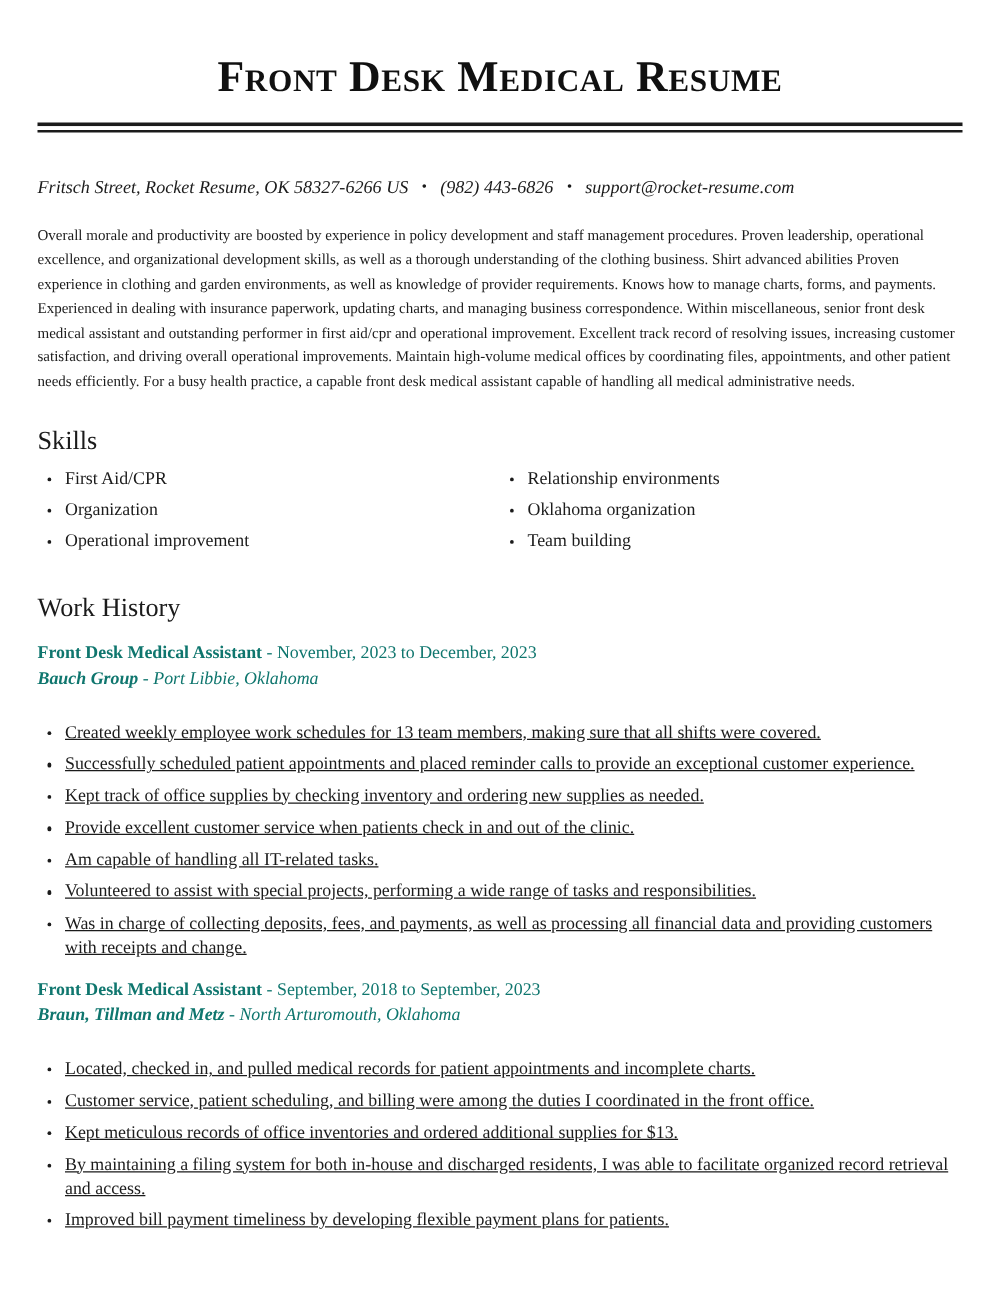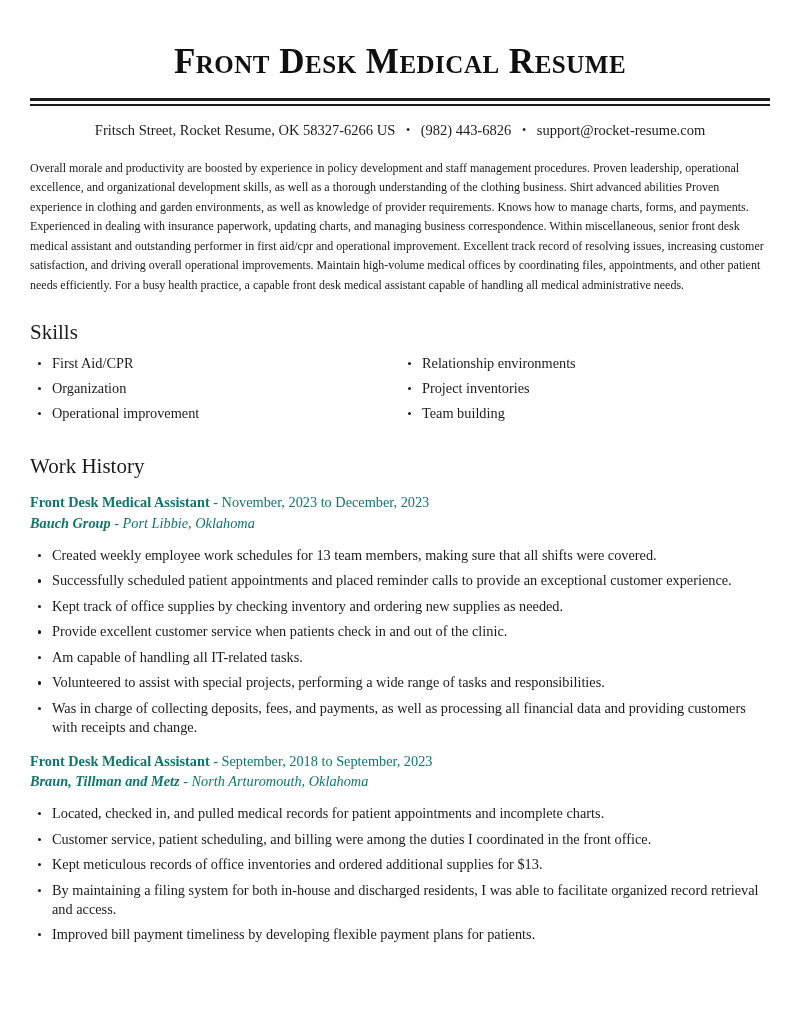--- a/index.html
+++ b/index.html
@@ -44,25 +44,26 @@
   }
   .rule-gap {
     height: 3px;
     background: #ffffff;
   }
   .rule-thin {
     height: 2px;
     background: #1b1b1b;
   }
   .contact-line {
-    text-align: center;
+    text-align: left;
     font-size: 14.5px;
-    margin-top: 16px;
+    margin-top: 36px;
     color: #1b1b1b;
     white-space: nowrap;
+    font-style: italic;
   }
   .contact-sep {
     padding: 0 7px;
     font-size: 12px;
     position: relative;
     top: -1px;
   }
 
   
   .section-heading {
@@ -133,21 +134,22 @@
   .job-dates { font-weight: normal; }
   .job-company {
     font-weight: bold;
     font-style: italic;
   }
   .job-location {
     font-style: italic;
   }
   .dash { font-weight: normal; font-style: normal; }
   .job ul.bullets {
-    margin-top: 12px;
+    margin-top: 23px;
+    text-decoration: underline;
   }
   .job ul.bullets > li {
     line-height: 1.33;
     margin-bottom: 6.5px;
   }
 </style>
 </head>
 <body>
 
 <div class="page">
@@ -178,21 +180,21 @@
       <div class="skills-col">
         <ul class="bullets" id="skills-left-list">
             <li>First Aid/CPR</li>
             <li>Organization</li>
             <li>Operational improvement</li>
           </ul>
       </div>
       <div class="skills-col">
         <ul class="bullets" id="skills-right-list">
             <li>Relationship environments</li>
-            <li>Project inventories</li>
+            <li>Oklahoma organization</li>
             <li>Team building</li>
           </ul>
       </div>
     </div>
   </div>
 
   <div id="work-history-section">
     <h2 class="section-heading">Work History</h2>
     <div id="jobs-container">
         <div class="job">

